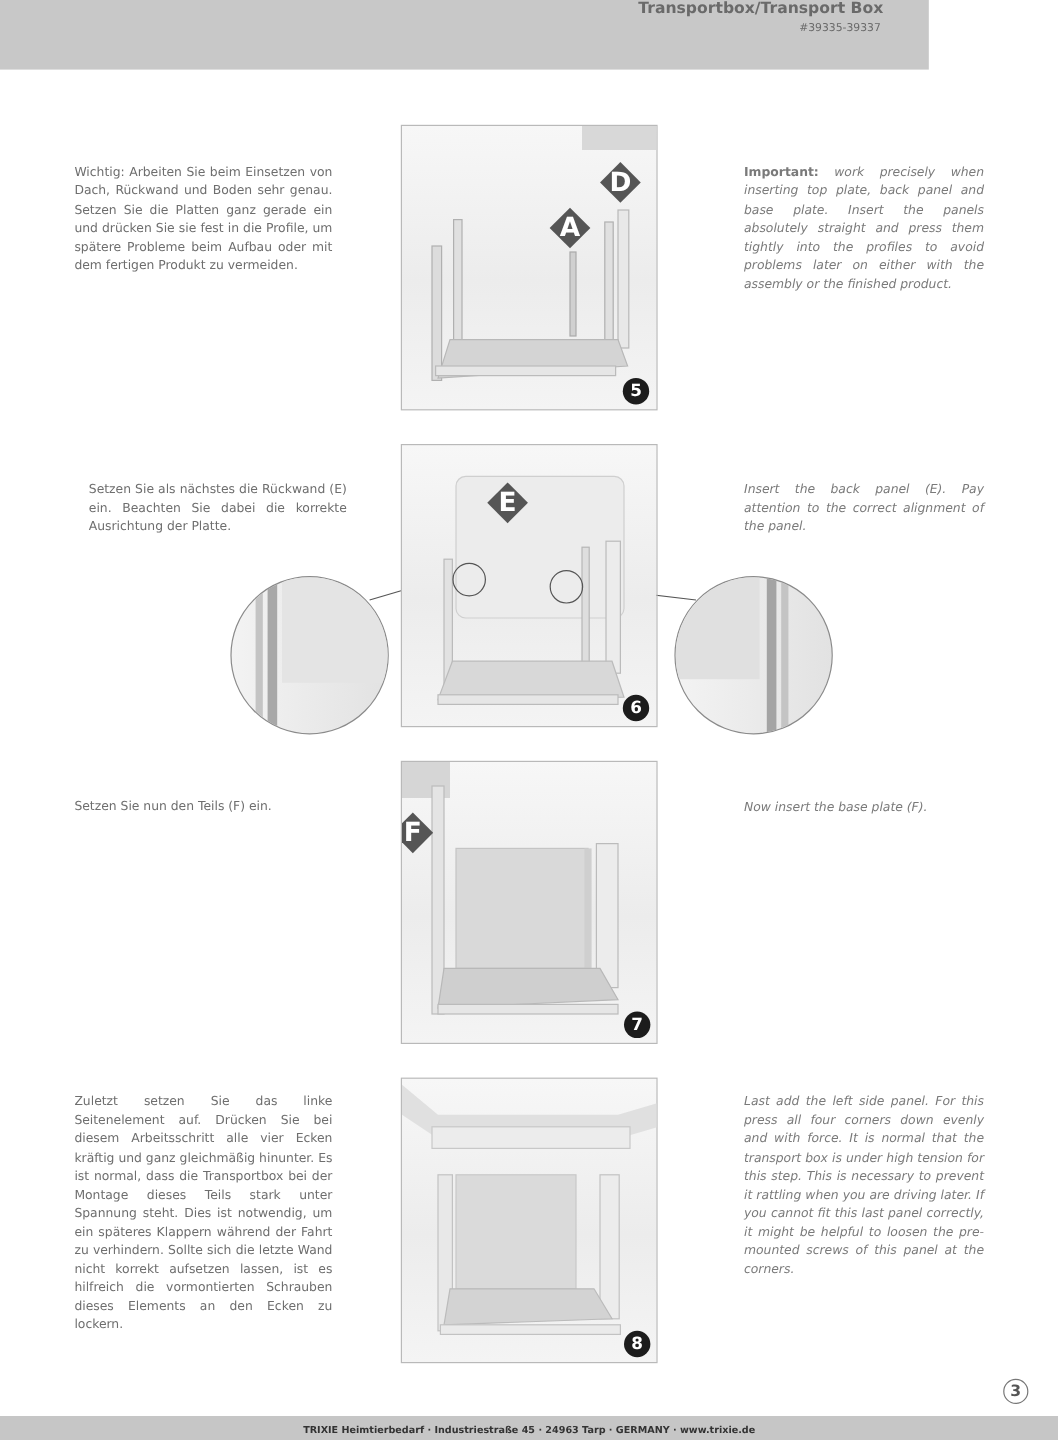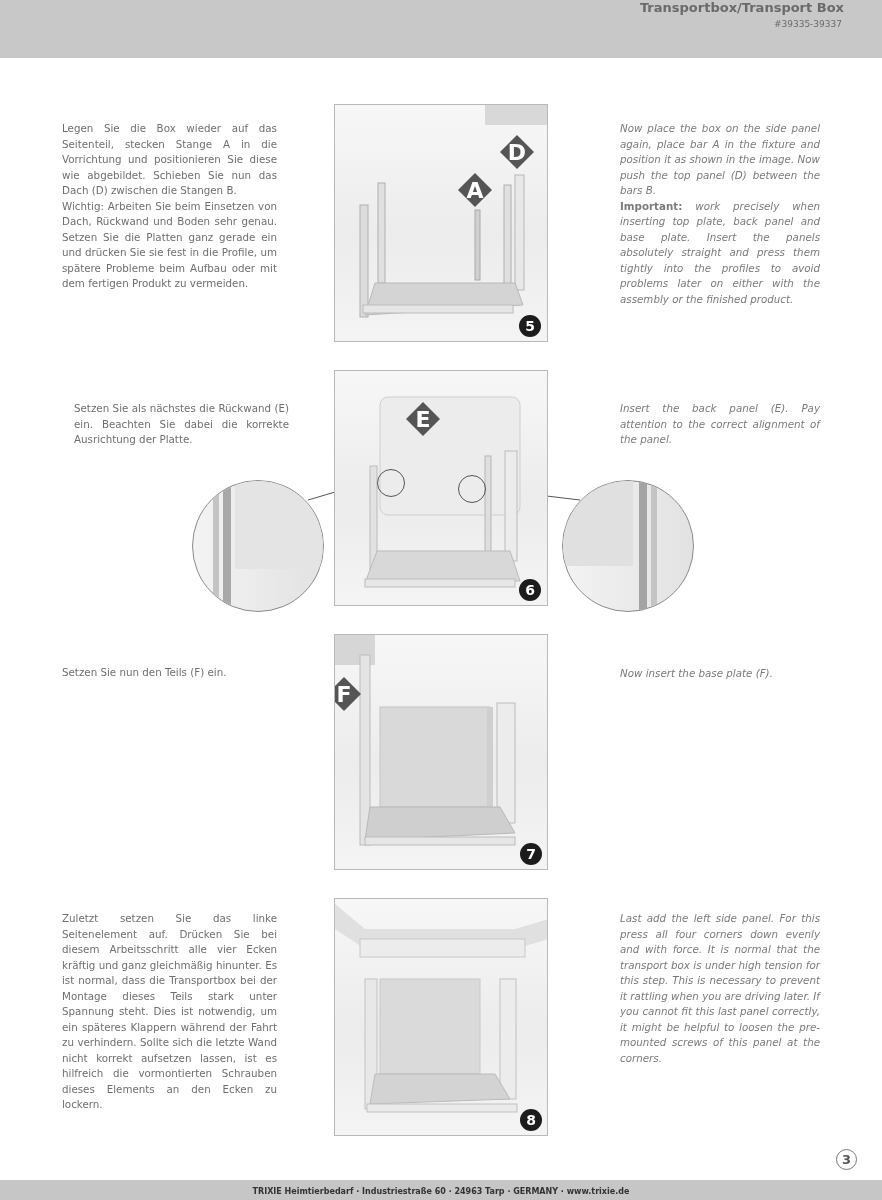--- a/index.html
+++ b/index.html
@@ -1,19 +1,19 @@
 <!DOCTYPE html>
 <html><head>
 <meta charset="utf-8">
 <style>
   * { box-sizing: border-box; margin: 0; padding: 0; }
   html, body { width: 882px; height: 1200px; background: #ffffff; overflow: hidden; }
   body { position: relative; font-family: "DejaVu Sans", sans-serif; color: #6e6e6e; }
 
-  .header { position: absolute; left: 0; top: 0; width: 882px; height: 58px; background: #c8c8c8; }
+  .header { position: absolute; left: 0; top: 0; width: 774px; height: 58px; background: #c8c8c8; }
   .header-title { position: absolute; right: 38px; top: 0px; font-size: 13px; font-weight: bold; color: #6a6a6a; font-family: "DejaVu Sans", sans-serif; }
   .header-sku { position: absolute; right: 40px; top: 19px; font-size: 9px; color: #6a6a6a; }
 
   .de-text { position: absolute; left: 62px; width: 215px; font-size: 10.3px; line-height: 15.5px; text-align: justify; color: #6e6e6e; }
   .en-text { position: absolute; left: 620px; width: 200px; font-size: 10.3px; line-height: 15.5px; font-style: italic; text-align: justify; color: #7a7a7a; }
   .en-text b { font-style: normal; font-weight: bold; }
 
   .photo { position: absolute; border: 1.5px solid #b9b9b9; background: linear-gradient(180deg, #f7f7f7 0%, #ececec 55%, #f4f4f4 100%); overflow: hidden; }
   .step-num { position: absolute; width: 22px; height: 22px; border-radius: 50%; background: #1c1c1c; color: #fff; font-size: 14px; font-weight: bold; display: flex; align-items: center; justify-content: center; font-family: "DejaVu Sans", sans-serif; }
 
@@ -33,21 +33,21 @@
 </style>
 </head>
 <body>
 
 <div class="header">
   <div class="header-title">Transportbox/Transport Box</div>
   <div class="header-sku">#39335-39337</div>
 </div>
 
 <div class="de-text" style="top:121px;">
-  <span>Legen Sie die Box wieder auf das Seitenteil, stecken Stange A in die Vorrichtung und positionieren Sie diese wie abgebildet. Schieben Sie nun das Dach (D) zwischen die Stangen B.</span><br>
+  <br>
   <span>Wichtig:</span><span> Arbeiten Sie beim Einsetzen von Dach, Rückwand und Boden sehr genau. Setzen Sie die Platten ganz gerade ein und drücken Sie sie fest in die Profile, um spätere Probleme beim Aufbau oder mit dem fertigen Produkt zu vermeiden.</span>
 </div>
 
 <div class="photo" style="left:334px; top:104px; width:214px; height:238px;">
   <svg width="214" height="238">
     <rect x="150" y="0" width="64" height="20" fill="#d8d8d8"></rect>
     <rect x="25" y="100" width="8" height="112" fill="#dcdcdc" stroke="#b0b0b0"></rect>
     <rect x="43" y="78" width="7" height="100" fill="#e0e0e0" stroke="#b0b0b0"></rect>
     <rect x="169" y="80" width="7" height="110" fill="#e0e0e0" stroke="#b0b0b0"></rect>
     <rect x="180" y="70" width="9" height="115" fill="#e8e8e8" stroke="#b8b8b8"></rect>
@@ -60,21 +60,21 @@
       <div class="lbl">A</div>
   </div>
   <div class="marker" style="left:165px; top:30px;">
     <div class="dia"></div>
       <div class="lbl">D</div>
   </div>
   <div class="step-num" style="left:184px; top:210px;">5</div>
 </div>
 
 <div class="en-text" style="top:121px;">
-  <span>Now place the box on the side panel again, place bar A in the fixture and position it as shown in the image. Now push the top panel (D) between the bars B.</span><br>
+  <br>
   <b>Important:</b><span> work precisely when inserting top plate, back panel and base plate. Insert the panels absolutely straight and press them tightly into the profiles to avoid problems later on either with the assembly or the finished product.</span>
 </div>
 
 <div class="de-text" style="top:401px;margin-left:12px;">Setzen Sie als nächstes die Rückwand (E) ein. Beachten Sie dabei die korrekte Ausrichtung der Platte.</div>
 
 <div class="zoom-circle" style="left:192px; top:480px;">
   <svg width="132" height="132">
     <rect x="20" y="0" width="6" height="132" fill="#c4c4c4"></rect>
     <rect x="30" y="0" width="8" height="132" fill="#a8a8a8"></rect>
     <rect x="42" y="0" width="90" height="88" fill="#e4e4e4"></rect>
@@ -147,14 +147,14 @@
     <rect x="32" y="205" width="150" height="8" fill="#eaeaea" stroke="#c2c2c2"></rect>
   </svg>
   <div class="step-num" style="left:185px; top:210px;">8</div>
 </div>
 
 <div class="en-text" style="top:911px;">Last add the left side panel. For this press all four corners down evenly and with force. It is normal that the transport box is under high tension for this step. This is necessary to prevent it rattling when you are driving later. If you cannot fit this last panel correctly, it might be helpful to loosen the pre-mounted screws of this panel at the corners.</div>
 
 <div class="page-num">3</div>
 
 <div class="footer">
-  <div class="footer-text">TRIXIE Heimtierbedarf · Industriestraße 60 · 24963 Tarp · GERMANY · www.trixie.de</div>
+  <div class="footer-text">TRIXIE Heimtierbedarf · Industriestraße 45 · 24963 Tarp · GERMANY · www.trixie.de</div>
 </div>
 
 </body></html>

